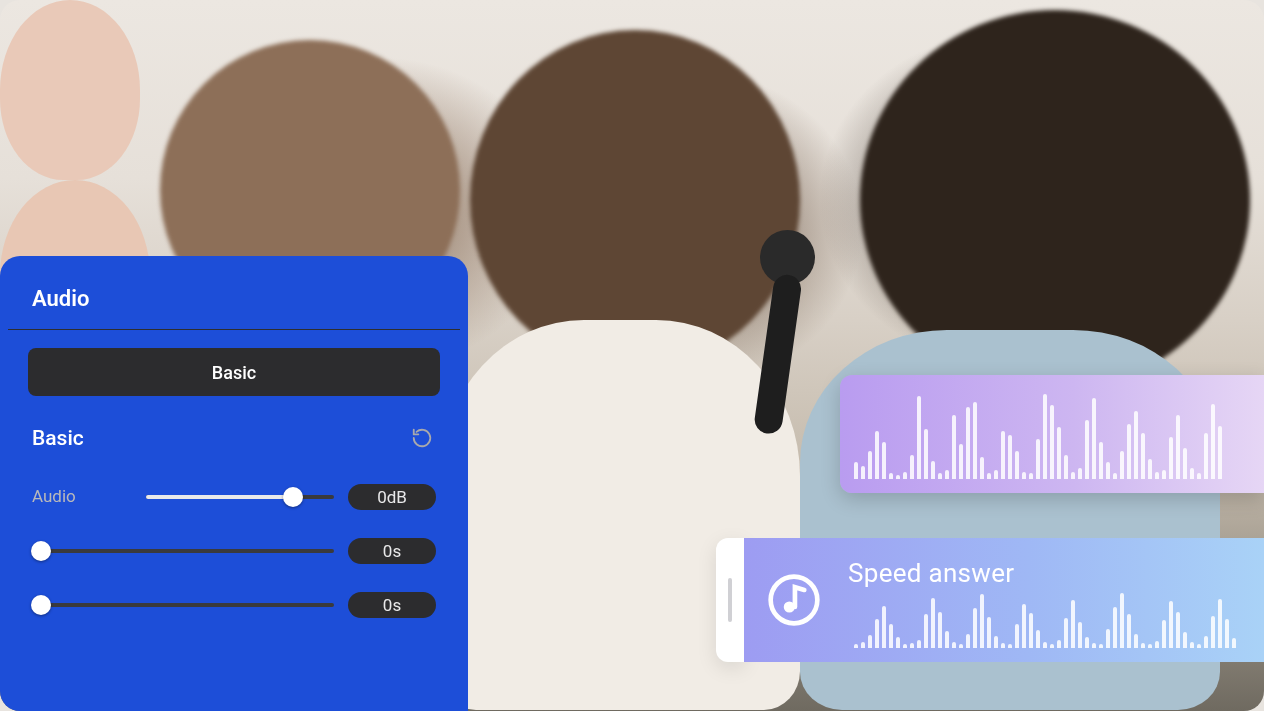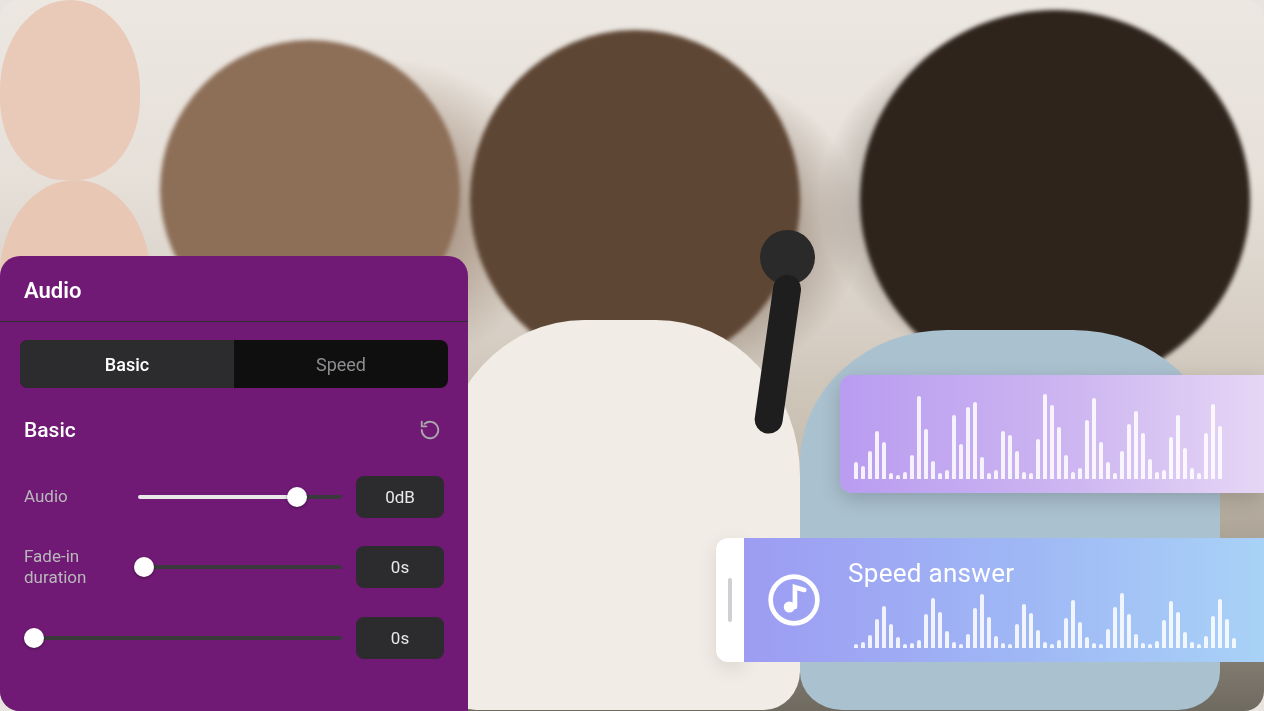--- a/index.html
+++ b/index.html
@@ -40,24 +40,24 @@
   .mic { position:absolute; left:760px; top:230px; width:55px; height:55px; background:#2a2a2a; border-radius:50%; }
   .mic-body { position:absolute; left:775px; top:275px; width:28px; height:160px; background:#1e1e1e; border-radius:14px; transform:rotate(8deg); transform-origin:top center;}
 
   
   .audio-panel {
     position: absolute;
     left: 0;
     top: 256px;
     width: 468px;
     height: 455px;
-    background: #701a75;
+    background: #1d4ed8;
     border-radius: 20px 20px 0 0;
     color: #e9e9ea;
-    padding: 0;
+    padding: 8px;
   }
   .panel-title {
     padding: 22px 24px 18px;
     font-size: 22px;
     font-weight: 600;
     color: #fff;
   }
   .panel-divider { height:1px; background:#2e2e30; }
   .tabs {
     display:flex;
@@ -125,23 +125,23 @@
   .slider-thumb {
     position:absolute;
     top:50%;
     width:20px; height:20px;
     background:#fff;
     border-radius:50%;
     transform:translate(-50%,-50%);
     box-shadow:0 1px 3px rgba(0,0,0,.4);
   }
   .value-box {
-    width:88px; height:42px;
+    width:88px; height:26px;
     background:#2c2c2e;
-    border-radius:8px;
+    border-radius:16px;
     display:flex; align-items:center; justify-content:center;
     font-size:17px; color:#e9e9ea;
   }
 
   
   .clip {
     position:absolute;
     border-radius:12px;
     overflow:hidden;
     box-shadow:0 6px 20px rgba(0,0,0,.18);
@@ -213,21 +213,20 @@
     <div class="mic"></div>
     <div class="mic-body"></div>
   </div>
 
   <div class="audio-panel">
     <div class="panel-title">Audio</div>
     <div class="panel-divider"></div>
 
     <div class="tabs">
       <div class="tab active">Basic</div>
-      <div class="tab inactive">Speed</div>
     </div>
 
     <div class="section-header">
       <div class="section-title">Basic</div>
       <div class="reset-btn">
         <svg width="22" height="22" viewBox="0 0 24 24" fill="none" stroke="currentColor" stroke-width="2" stroke-linecap="round">
           <path d="M3 12a9 9 0 1 0 3-6.7"></path>
           <polyline points="3 3 3 8 8 8"></polyline>
         </svg>
       </div>
@@ -240,21 +239,20 @@
         <div class="slider">
           <div class="slider-track">
             <div class="slider-fill" style="width:78%"></div>
           </div>
           <div class="slider-thumb" style="left:78%"></div>
         </div>
         <div class="value-box">0dB</div>
       </div>
 
       <div class="control-row">
-        <div class="control-label">Fade-in duration</div>
         <div class="slider">
           <div class="slider-track">
             <div class="slider-fill" style="width:3%"></div>
           </div>
           <div class="slider-thumb" style="left:3%"></div>
         </div>
         <div class="value-box">0s</div>
       </div>
 
       <div class="control-row">

